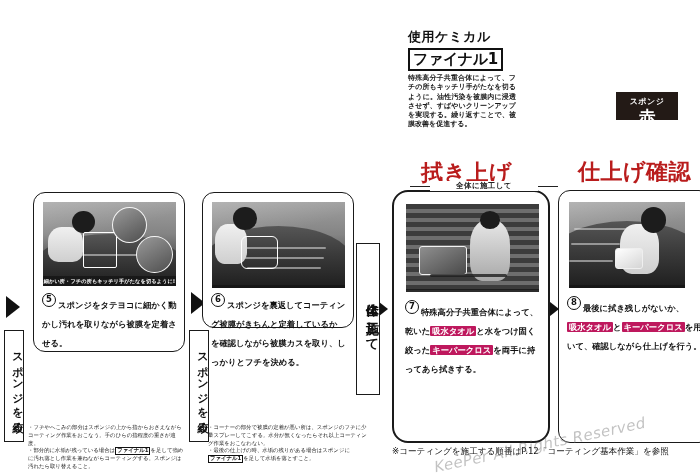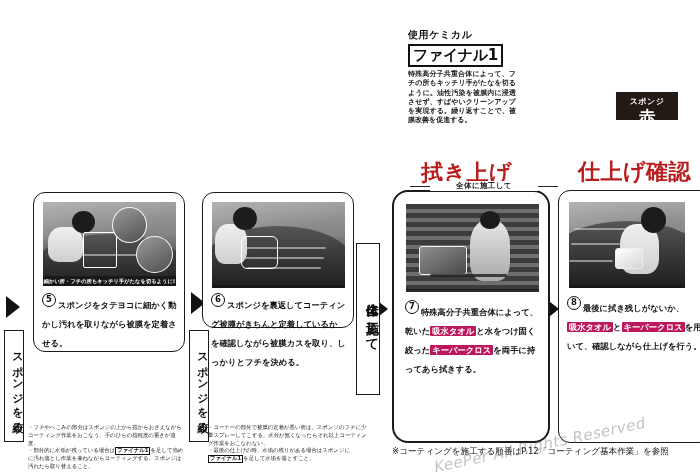--- a/index.html
+++ b/index.html
@@ -20,21 +20,21 @@
   }
 
   
   #chemical-block {
     position: absolute;
     left: 408px;
     top: 28px;
     width: 110px;
   }
   .chem-eyebrow {
-    font-size: 10px;
+    font-size: 13px;
     letter-spacing: 0.6px;
     font-weight: bold;
     color: #111;
     margin-bottom: 2px;
   }
   .chem-name-box {
     border: 2px solid #111;
     background: #fff;
     padding: 1px 3px 2px 3px;
     display: inline-block;

